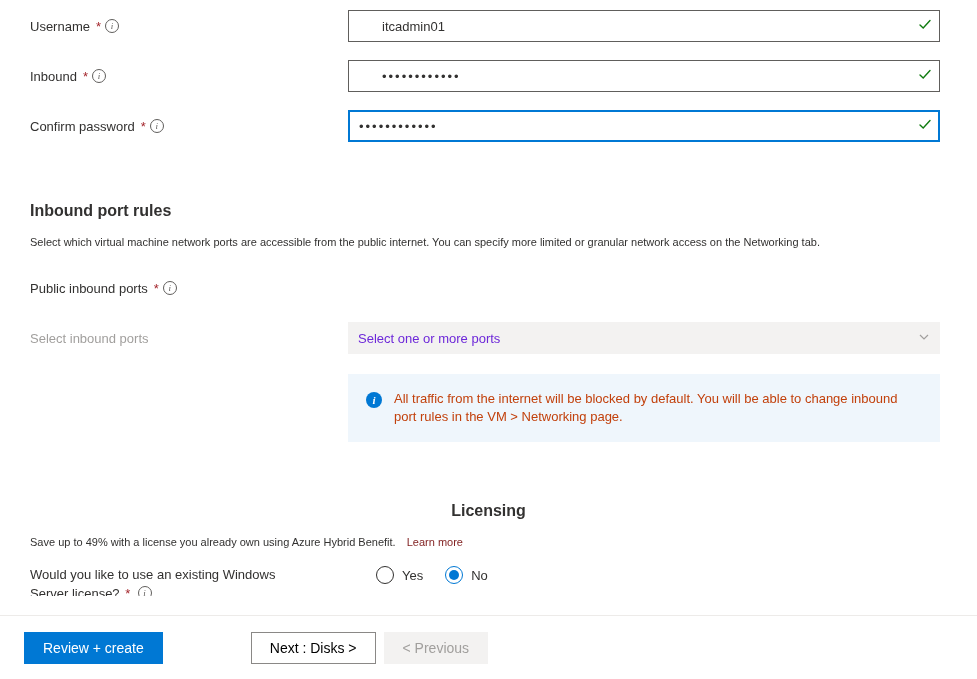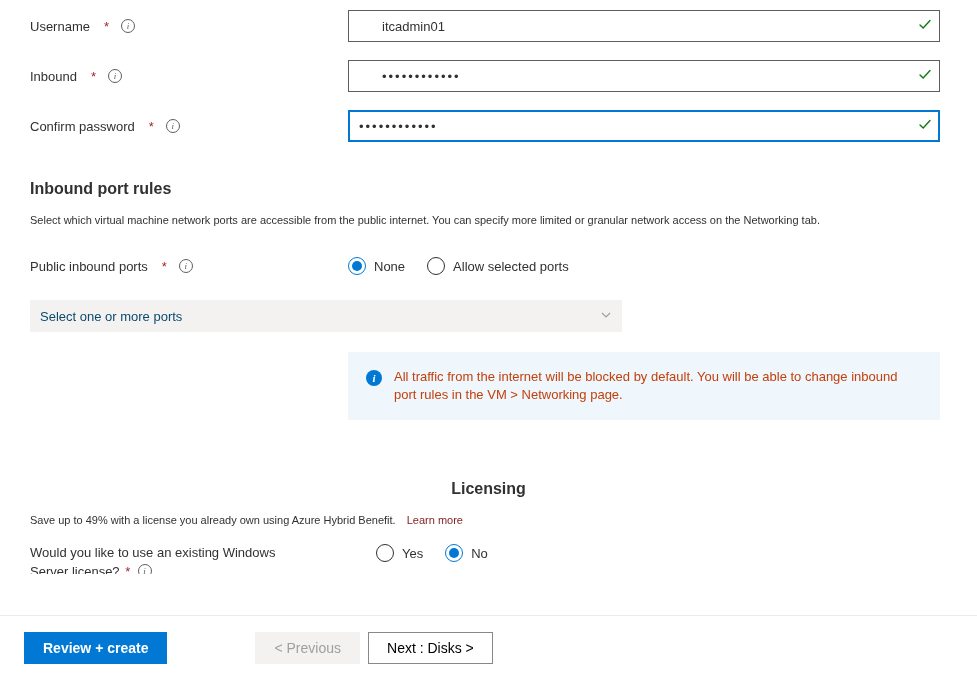--- a/index.html
+++ b/index.html
@@ -19,21 +19,21 @@
     .form-row {
       display: flex;
       align-items: center;
       margin-bottom: 18px;
       min-height: 32px;
     }
     .label-col {
       width: 318px;
       display: flex;
       align-items: center;
-      gap: 12px;
+      gap: 4px;
       font-size: 13px;
       color: #323130;
       text-align: right;
     }
     .label-col.disabled { color: #a19f9d; }
     .req { color: #a4262c; margin-left: 2px; }
     .info-icon {
       display: inline-flex;
       width: 14px; height: 14px;
       border: 1px solid #605e5c;
@@ -69,21 +69,21 @@
       position: absolute;
       right: 8px;
       top: 50%;
       transform: translateY(-50%);
       color: #107c10;
       pointer-events: none;
     }
     h3.section-title {
       font-size: 16px;
       font-weight: 600;
-      margin-top: 38px;
+      margin-top: 60px;
       margin-bottom: 12px;
       color: #323130;
     }
     p.section-desc {
       font-size: 11px;
       line-height: 20px;
       margin-bottom: 20px;
       max-width: 910px;
     }
     .radio-group {
@@ -116,21 +116,21 @@
     .dropdown-disabled {
       width: 100%;
       max-width: 592px;
       height: 32px;
       background: #f3f2f1;
       border: none;
       display: flex;
       align-items: center;
       justify-content: space-between;
       padding: 0 10px;
-      color: #0c4a6e;
+      color: #6d28d9;
       font-size: 13px;
     }
     .chevron {
       color: #a19f9d;
     }
     .info-box {
       margin-left: 318px;
       max-width: 592px;
       background: #eff6fc;
       padding: 16px 18px;
@@ -175,21 +175,21 @@
       font-size: 14px;
       border: 1px solid #8a8886;
       background: #fff;
       cursor: pointer;
       font-family: inherit;
     }
     .btn.primary {
       background: #0078d4;
       border-color: #0078d4;
       color: #fff;
-      font-weight: 700;
+      font-weight: 400;
     }
     .btn.disabled {
       background: #f3f2f1;
       border-color: #f3f2f1;
       color: #a19f9d;
       cursor: default;
     }
     .footer-gap { width: 72px; }
     .cutoff-row {
       display:flex;
@@ -263,37 +263,26 @@
 
   <h3 class="section-title">Inbound port rules</h3>
   <p class="section-desc">Select which virtual machine network ports are accessible from the public internet. You can specify more limited or granular network access on the Networking tab.</p>
 
   <div class="form-row">
     <div class="label-col">
       <span>Public inbound ports</span>
       <span class="req">*</span>
       <span class="info-icon">i</span>
     </div>
-    <div class="input-col">
-      <div class="radio-group">
-        <div class="radio-opt">
-          <span class="radio-circle selected">
-              <span class="radio-dot"></span>
-            </span>
-          <span>None</span>
-        </div>
-        <div class="radio-opt">
-          <span class="radio-circle"></span>
-          <span>Allow selected ports</span>
-        </div>
-      </div>
-    </div>
-  </div>
-
-  <div class="form-row">
+  </div>
+
+  <div class="form-row">
+    <div class="label-col disabled">
+      <span>Select inbound ports</span>
+    </div>
     <div class="input-col">
       <div class="dropdown-disabled">
         <span>Select one or more ports</span>
         <span class="chevron">
           <svg width="12" height="12" viewBox="0 0 12 12">
               <path d="M2 4 L6 8 L10 4" stroke="#a19f9d" stroke-width="1.2" fill="none"></path>
             </svg>
         </span>
       </div>
     </div>
@@ -331,15 +320,15 @@
     <span>Server license?</span>
     <span class="req">*</span>&nbsp;
     <span class="info-icon" style="vertical-align:top;">i</span>
   </div>
 
 </div>
 
 <div class="footer">
   <button class="btn primary">Review + create</button>
   <div class="footer-gap"></div>
+  <button class="btn">Next : Disks &gt;</button>
   <button class="btn disabled">&lt; Previous</button>
-  <button class="btn">Next : Disks &gt;</button>
 </div>
 
 </body></html>

